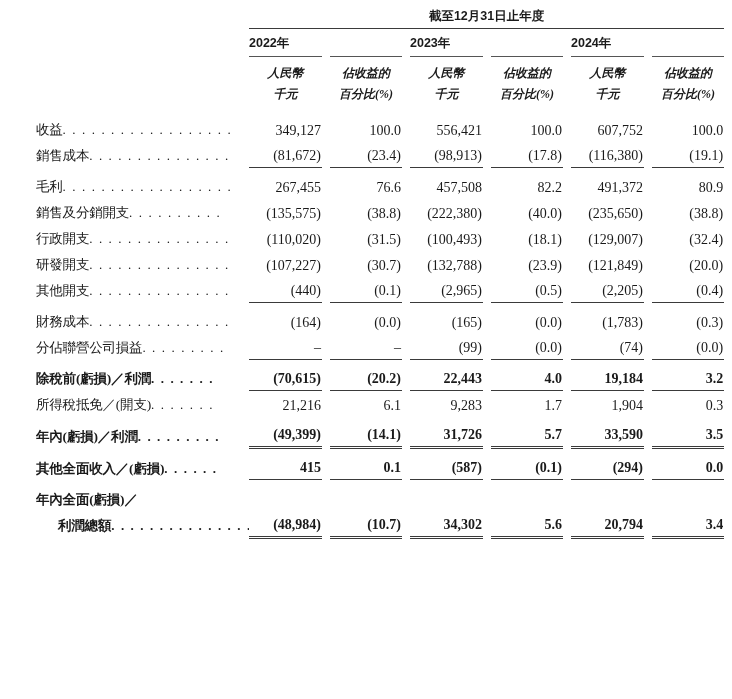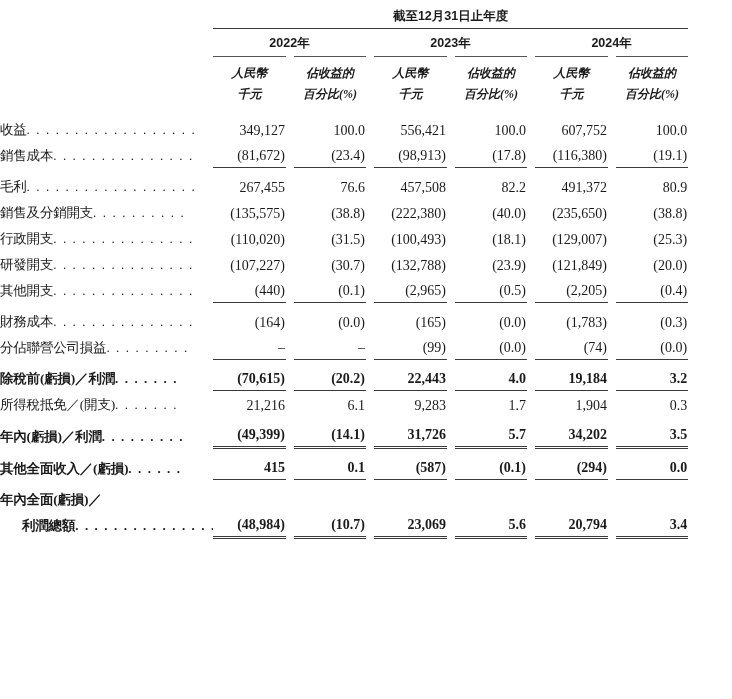--- a/index.html
+++ b/index.html
@@ -8,20 +8,21 @@
     background:#ffffff;
     font-family:"Liberation Serif","DejaVu Serif",serif;
     color:#1a1a1a;
     overflow:hidden;
   }
   .sheet{position:relative;width:732px;height:699px;}
 
   table.fin{
     border-collapse:collapse;
     width:648px;
+    margin-left:36px;
     margin-top:8px;
     table-layout:fixed;
   }
 
   col.c-label{width:213px;}
   col.c-num{width:73px;}
   col.c-pct{width:72px;}
   col.c-gap{width:8px;}
 
   td,th{padding:0;vertical-align:bottom;font-weight:normal;}
@@ -32,21 +33,21 @@
     font-size:12.5px;
     font-weight:bold;
     letter-spacing:0px;
     padding-bottom:3px;
     font-family:"Liberation Sans","DejaVu Sans",sans-serif;
   }
   .rule-top{
     border-top:1.3px solid #3a3a3a;
   }
   .hdr-year{
-    text-align:center;
+    text-align:left;
     font-size:12.5px;
     font-weight:bold;
     padding-top:6px;
     padding-bottom:4px;
     font-family:"Liberation Sans","DejaVu Sans",sans-serif;
   }
   .rule-year{border-top:1.1px solid #555;}
   .hdr-unit{
     text-align:center;
     font-size:12px;
@@ -221,21 +222,21 @@
           <td class="num">(110,020)</td>
           <td></td>
           <td class="num">(31.5)</td>
           <td></td>
           <td class="num">(100,493)</td>
           <td></td>
           <td class="num">(18.1)</td>
           <td></td>
           <td class="num">(129,007)</td>
           <td></td>
-          <td class="num">(25.3)</td>
+          <td class="num">(32.4)</td>
         </tr>
         <tr>
           <td class="lbl">研發開支<span class="dots">. . . . . . . . . . . . . . .</span></td>
           <td class="num">(107,227)</td>
           <td></td>
           <td class="num">(30.7)</td>
           <td></td>
           <td class="num">(132,788)</td>
           <td></td>
           <td class="num">(23.9)</td>
@@ -317,21 +318,21 @@
         <tr class="tall">
           <td class="lbl bold">年內(虧損)／利潤<span class="dots">. . . . . . . . .</span></td>
           <td class="num bold ul2 pad-ul">(49,399)</td>
           <td></td>
           <td class="num bold ul2 pad-ul">(14.1)</td>
           <td></td>
           <td class="num bold ul2 pad-ul">31,726</td>
           <td></td>
           <td class="num bold ul2 pad-ul">5.7</td>
           <td></td>
-          <td class="num bold ul2 pad-ul">34,202</td>
+          <td class="num bold ul2 pad-ul">33,590</td>
           <td></td>
           <td class="num bold ul2 pad-ul">3.5</td>
         </tr>
         <tr class="tall">
           <td class="lbl bold">其他全面收入／(虧損)<span class="dots">. . . . . .</span></td>
           <td class="num bold ul pad-ul">415</td>
           <td></td>
           <td class="num bold ul pad-ul">0.1</td>
           <td></td>
           <td class="num bold ul pad-ul">(587)</td>
@@ -355,21 +356,21 @@
           <td class="num bold"></td>
           <td></td>
           <td class="num bold"></td>
         </tr>
         <tr>
           <td class="lbl bold indent">利潤總額<span class="dots">. . . . . . . . . . . . . . .</span></td>
           <td class="num bold ul2 pad-ul">(48,984)</td>
           <td></td>
           <td class="num bold ul2 pad-ul">(10.7)</td>
           <td></td>
-          <td class="num bold ul2 pad-ul">23,069</td>
+          <td class="num bold ul2 pad-ul">34,302</td>
           <td></td>
           <td class="num bold ul2 pad-ul">5.6</td>
           <td></td>
           <td class="num bold ul2 pad-ul">20,794</td>
           <td></td>
           <td class="num bold ul2 pad-ul">3.4</td>
         </tr>
       </tbody>
   </table>
 

